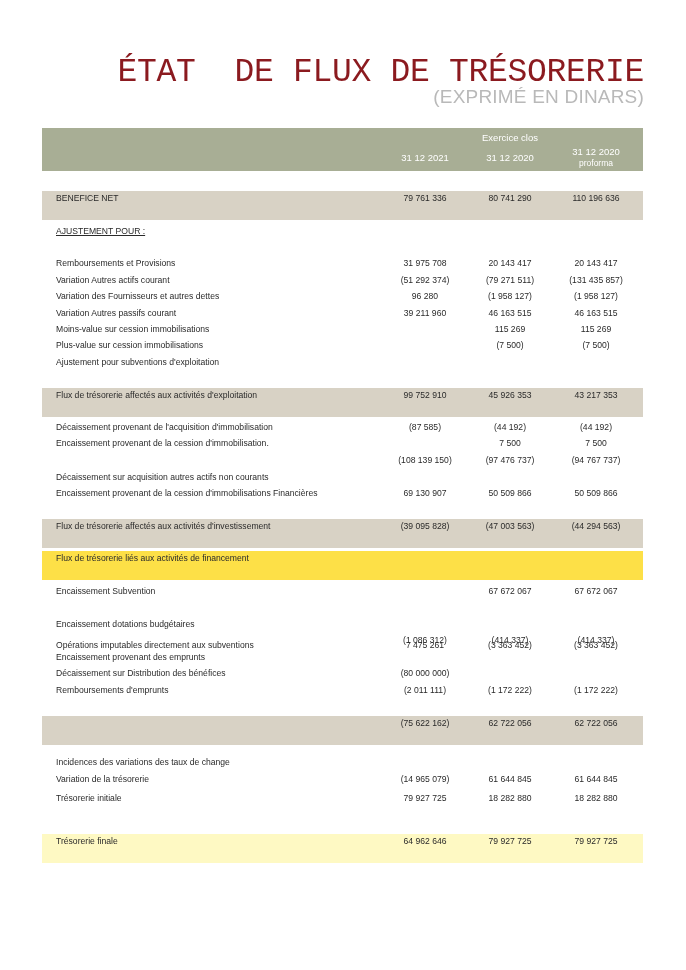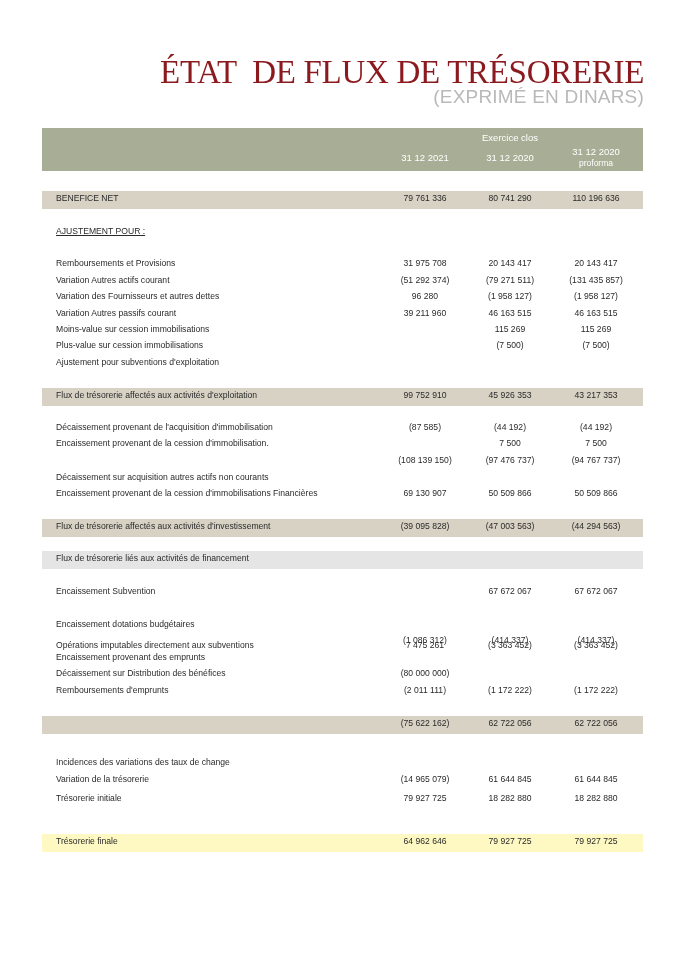--- a/index.html
+++ b/index.html
@@ -1,26 +1,26 @@
 <!DOCTYPE html>
 <html><head>
   <meta charset="utf-8">
   <style>
     html, body { margin: 0; padding: 0; background: #ffffff; }
     body { width: 686px; height: 970px; position: relative; overflow: hidden;
       font-family: "Liberation Sans", sans-serif; color: #2a2a2a; }
     .title { position: absolute; right: 42px; top: 54px; font-size: 33px; color: #8b1a1f;
-      letter-spacing: -0.3px; white-space: pre; font-family: Liberation Serif, serif; }
+      letter-spacing: -0.3px; white-space: pre; font-family: Liberation Mono, monospace; }
     .subtitle { position: absolute; right: 42px; top: 86px; font-size: 19px; color: #b9b9b9;
       letter-spacing: 0.2px; font-family: "Liberation Sans", sans-serif; }
     .head-band { position: absolute; left: 42px; top: 128px; width: 601px; height: 43px; background: #a8ae95; text-decoration: underline; }
     .head-band span { position: absolute; color: #ffffff; font-size: 9.5px; text-align: center; width: 80px; }
-    .row { position: absolute; left: 42px; width: 601px; height: 18px; font-size: 8.6px; line-height: 15px; text-decoration: underline; }
+    .row { position: absolute; left: 42px; width: 601px; height: 29px; font-size: 8.6px; line-height: 15px; text-decoration: underline; }
     .row.band { background: #d8d2c5; }
-    .row.light { background: #e5e5e5; text-align: center; }
+    .row.light { background: #fde047; text-align: center; }
     .row .lbl { position: absolute; left: 14px; white-space: nowrap; }
     .row .v { position: absolute; width: 80px; text-align: center; white-space: nowrap; }
     .c1 { left: 343px; } .c2 { left: 428px; } .c3 { left: 514px; }
     .underline { text-decoration: underline; }
   </style>
 </head>
 <body>
 
 <div class="title">ÉTAT  DE FLUX DE TRÉSORERIE</div>
 <div class="subtitle">(EXPRIMÉ EN DINARS)</div>

